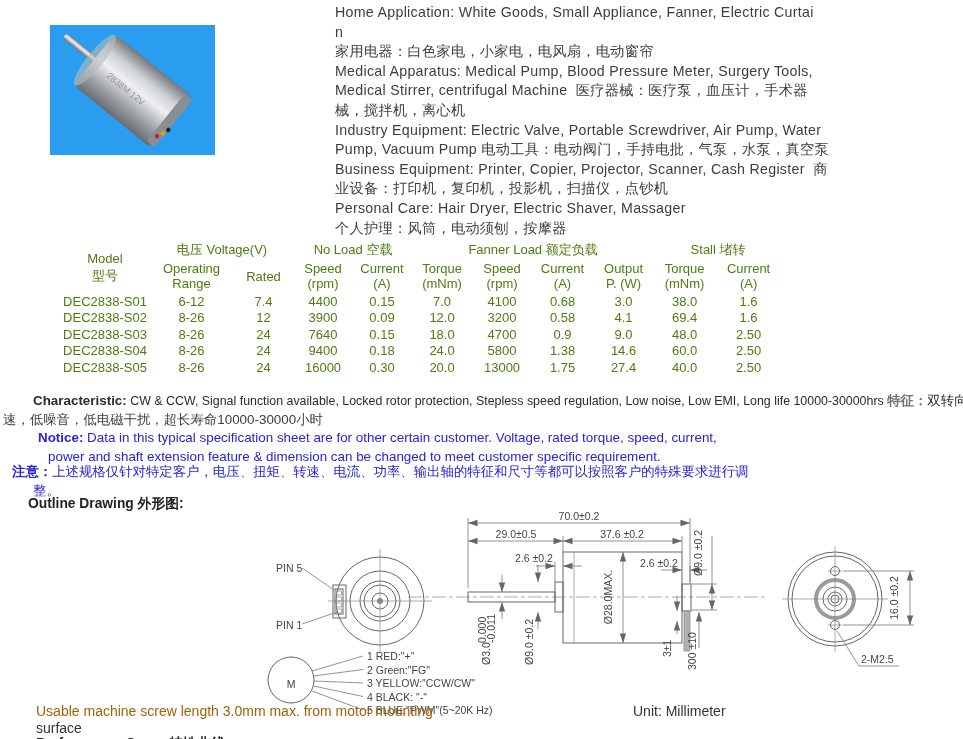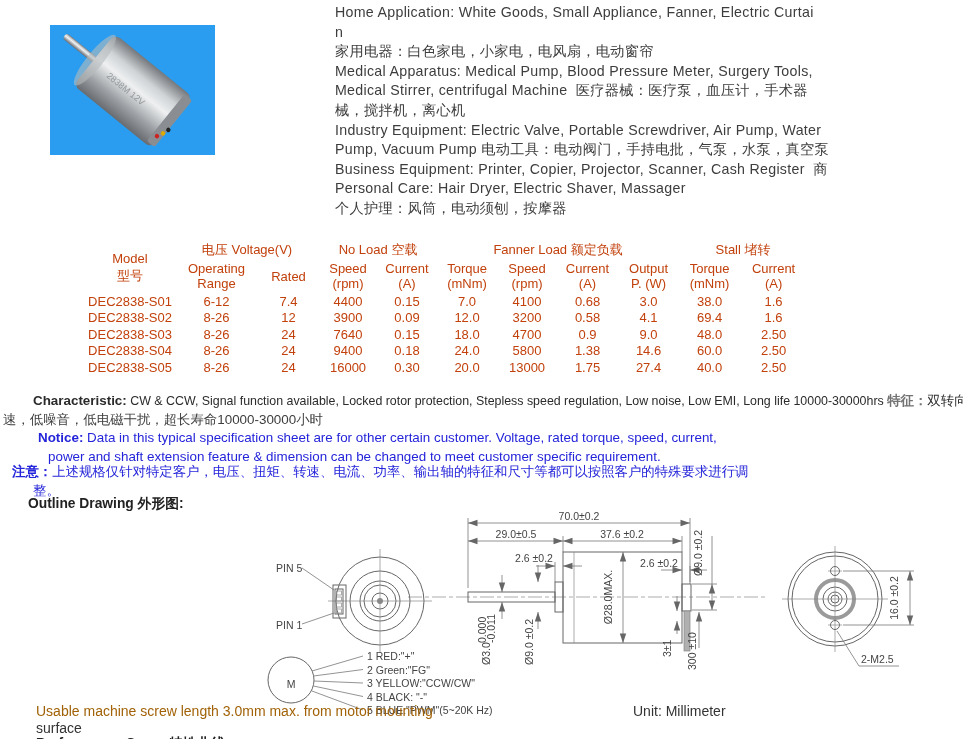--- a/index.html
+++ b/index.html
@@ -6,21 +6,21 @@
   .page{position:relative;width:963px;height:739px;background:#fff;overflow:hidden;
         font-family:"Liberation Sans",sans-serif;color:#3d3d3d;}
   
   .photo{position:absolute;left:50px;top:25px;width:165px;height:130px;background:#2a9df0;}
   
   .apps{position:absolute;left:335px;top:3px;font-size:14.2px;line-height:19.6px;
         letter-spacing:0.3px;color:#3d3d3d;}
   .apps div{white-space:pre;}
   
   table.spec{position:absolute;left:60px;top:240px;width:722px;border-collapse:collapse;
-        table-layout:fixed;font-size:13px;color:#c2410c;text-align:center;margin-left:25px;}
+        table-layout:fixed;font-size:13px;color:#4d7c0f;text-align:center;}
   table.spec td{padding:0;overflow:hidden;}
   table.spec thead tr.grp td{height:18px;line-height:17px;}
   table.spec thead tr.sub td{height:36px;line-height:15px;white-space:pre-line;vertical-align:middle;}
   table.spec thead td.model{white-space:pre-line;line-height:17px;vertical-align:middle;}
   table.spec tbody td{height:16.4px;line-height:16.4px;}
   
   .tl{position:absolute;white-space:pre;font-size:13.4px;}
   .b{font-weight:700;}
   .cnb{font-weight:700;color:#737373;}
   .mid{font-size:12.4px;}
@@ -76,20 +76,21 @@
   <div class="apps">
     <div>Home Application: White Goods, Small Appliance, Fanner, Electric Curtai</div>
     <div>n</div>
     <div>家用电器：白色家电，小家电，电风扇，电动窗帘</div>
     <div>Medical Apparatus: Medical Pump, Blood Pressure Meter, Surgery Tools,</div>
     <div>Medical Stirrer, centrifugal Machine  医疗器械：医疗泵，血压计，手术器</div>
     <div>械，搅拌机，离心机</div>
     <div>Industry Equipment: Electric Valve, Portable Screwdriver, Air Pump, Water</div>
     <div>Pump, Vacuum Pump 电动工具：电动阀门，手持电批，气泵，水泵，真空泵</div>
     <div>Business Equipment: Printer, Copier, Projector, Scanner, Cash Register  商</div>
+    <div>业设备：打印机，复印机，投影机，扫描仪，点钞机</div>
     <div>Personal Care: Hair Dryer, Electric Shaver, Massager</div>
     <div>个人护理：风筒，电动须刨，按摩器</div>
   </div>
 
   <table class="spec">
     <colgroup>
       <col style="width:90px">
         <col style="width:83px">
         <col style="width:61px">
         <col style="width:58px">

